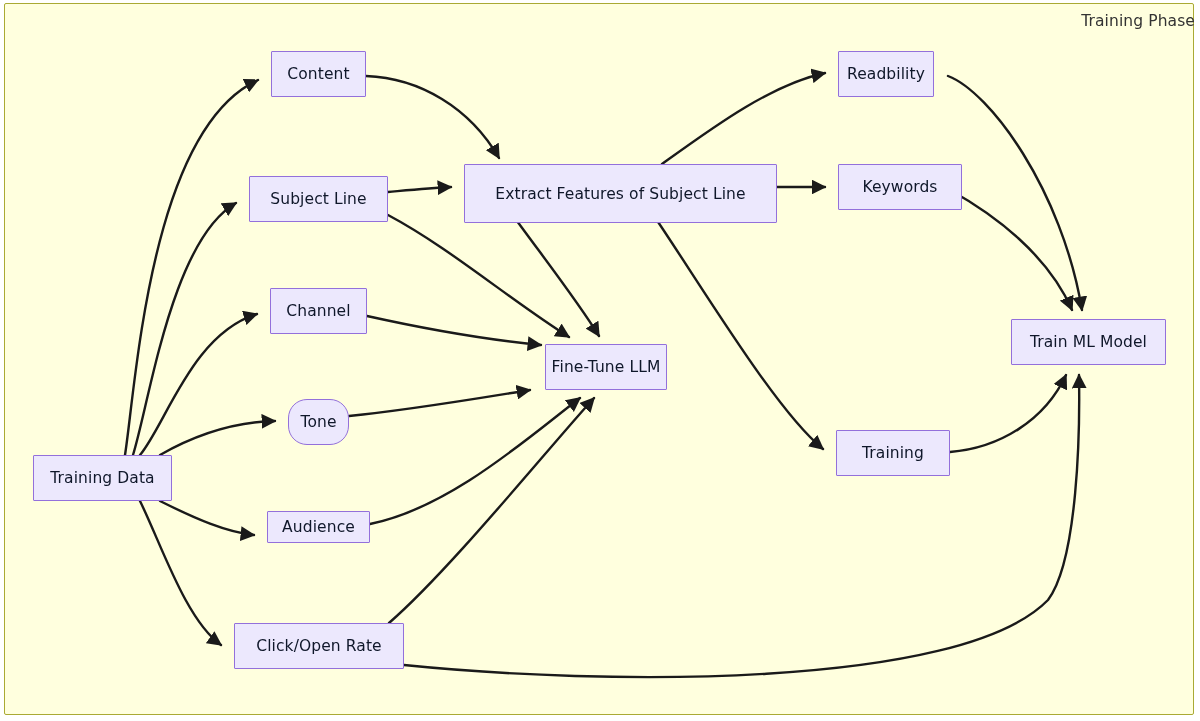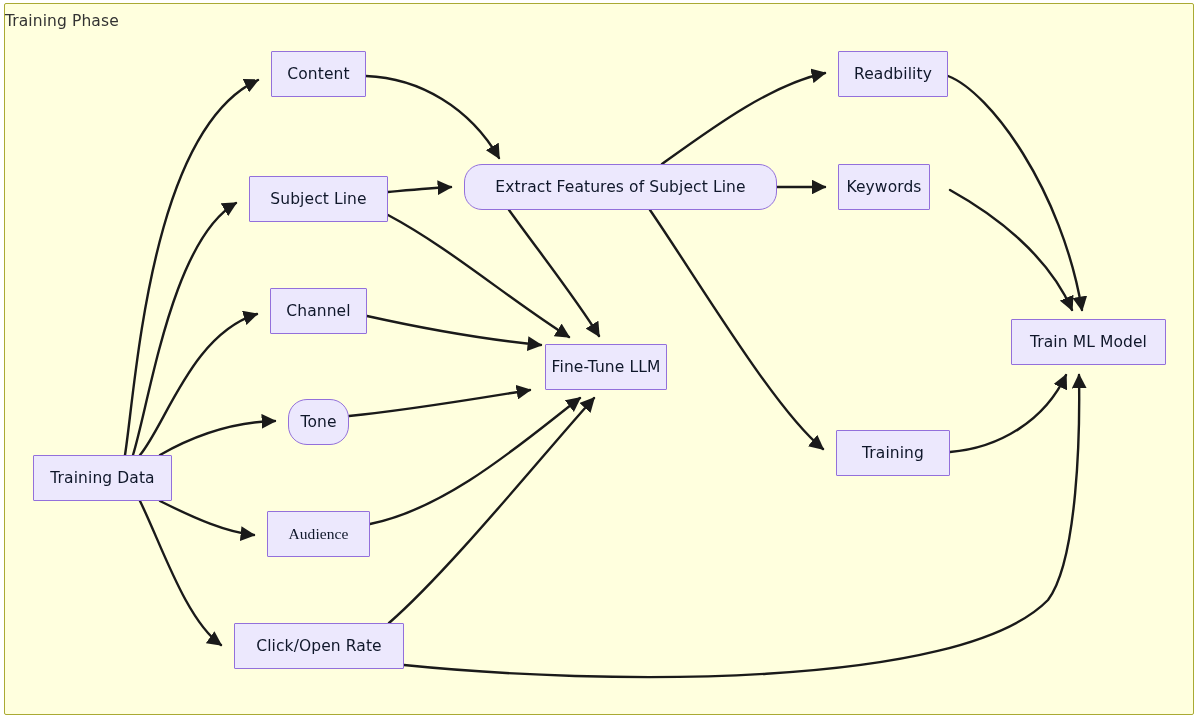--- a/index.html
+++ b/index.html
@@ -27,21 +27,21 @@
     background: #FFFFDE;
     border: 1.6px solid #AAAA33;
     border-radius: 2px;
     box-sizing: border-box;
   }
   .subgraph-title {
     position: absolute;
     top: 8px;
     left: 0;
     width: 1190px;
-    text-align: left;
+    text-align: right;
     font-size: 15.5px;
     color: #333333;
     letter-spacing: 0.1px;
   }
   #edge-layer {
     position: absolute;
     left: 0;
     top: 0;
     width: 1200px;
     height: 721px;
@@ -135,36 +135,36 @@
   </div>
   <div class="node" style="left:249px; top:176px; width:139px; height:46px;">
     <span>Subject Line</span>
   </div>
   <div class="node" style="left:270px; top:288px; width:97px; height:46px;">
     <span>Channel</span>
   </div>
   <div class="node" style="left:288px; top:399px; width:61px; height:46px;border-radius:19px;">
     <span>Tone</span>
   </div>
-  <div class="node" style="left:267px; top:511px; width:103px; height:46px;font-family:Liberation Serif, serif;">
+  <div class="node" style="left:267px; top:511px; width:103px; height:32px;">
     <span>Audience</span>
   </div>
   <div class="node" style="left:234px; top:623px; width:170px; height:46px;">
     <span>Click/Open Rate</span>
   </div>
-  <div class="node" style="left:464px; top:164px; width:313px; height:46px;border-radius:18px;">
+  <div class="node" style="left:464px; top:164px; width:313px; height:59px;">
     <span>Extract Features of Subject Line</span>
   </div>
   <div class="node" style="left:545px; top:344px; width:122px; height:46px;">
     <span>Fine-Tune LLM</span>
   </div>
-  <div class="node" style="left:838px; top:51px; width:110px; height:46px;">
+  <div class="node" style="left:838px; top:51px; width:96px; height:46px;">
     <span>Readbility</span>
   </div>
-  <div class="node" style="left:838px; top:164px; width:92px; height:46px;">
+  <div class="node" style="left:838px; top:164px; width:124px; height:46px;">
     <span>Keywords</span>
   </div>
   <div class="node" style="left:836px; top:430px; width:114px; height:46px;">
     <span>Training</span>
   </div>
   <div class="node" style="left:1011px; top:319px; width:155px; height:46px;">
     <span>Train ML Model</span>
   </div>
 
 </div>

